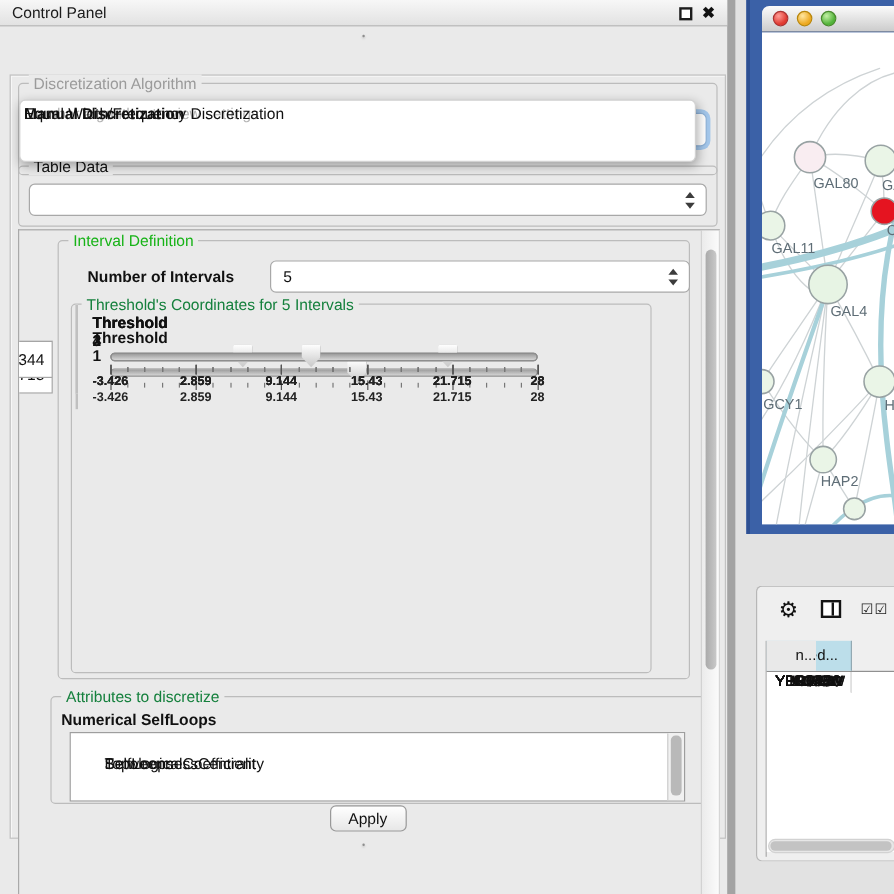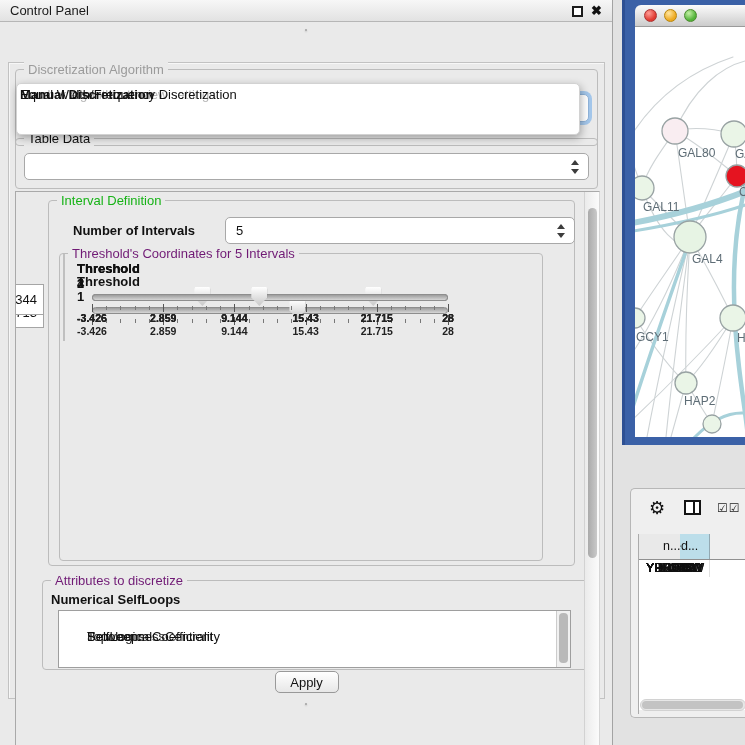--- a/index.html
+++ b/index.html
@@ -2,21 +2,21 @@
 <html><head>
 <meta charset="utf-8">
 <style>
   html,body{margin:0;padding:0;background:#d9d9d9;}
   #root{position:relative;width:745px;height:745px;overflow:hidden;
         font-family:"Liberation Sans",sans-serif;background:#e3e3e3;
         -webkit-font-smoothing:antialiased;}
   #root *{position:absolute;box-sizing:border-box;}
 
   
-  .cp{left:0;top:0;width:613px;height:745px;background:#eaeaea;border-right:1px solid #a3a3a3;}
+  .cp{left:0;top:0;width:613px;height:745px;background:#eaeaea;border-right:7px solid #a3a3a3;}
   .cp-titlebar{left:0;top:0;width:100%;height:22px;background:linear-gradient(#f7f7f7,#e2e2e2);
                border-bottom:1px solid #b6b6b6;}
   .cp-title{left:10px;top:3px;font-size:13px;color:#1b1b1b;}
   .wm-float{right:29px;top:6px;width:11px;height:11px;border:2px solid #1c1c1c;background:#fff;}
   .wm-close{right:10px;top:3px;font-size:13px;font-weight:bold;color:#111;}
 
   .cp-tabbar{left:0;top:29px;width:100%;height:28px;display:flex;position:absolute;
              justify-content:center;align-items:flex-start;}
   .tabgroup{position:relative;display:flex;border:1px solid #8d8d8d;border-radius:6px;
             overflow:hidden;background:#fff;box-shadow:0 1px 2px rgba(0,0,0,.2);}
@@ -28,21 +28,21 @@
                 box-shadow:inset 0 1px 3px rgba(0,0,0,.35);}
 
   .cp-outer{left:8px;top:62px;width:597px;height:637px;background:#eaeaea;
             border:1px solid #c2c2c2;box-shadow:inset 1px 1px 0 #f7f7f7;}
 
   .group{border:1px solid #bcbcbc;border-radius:4px;}
   .legend{position:absolute;top:-8px;left:8px;background:#eaeaea;padding:0 4px;
           font-size:13px;color:#111;white-space:nowrap;}
   .legend.gray{color:#9b9b9b;}
   .legend.green{color:#17b317;}
-  .legend.blue{color:#701a75;}
+  .legend.blue{color:#15803d;}
 
   .algo-group{left:6px;top:6px;width:583px;height:77px;}
   .combo{background:#fff;border:1px solid #a8a8a8;border-radius:5px;}
   .algo-combo{left:8px;right:8px;top:24px;height:28px;border-color:#8fb3d9;
               box-shadow:0 0 0 3px rgba(104,168,233,.55);}
   .combo-text{left:10px;top:0;line-height:25px;font-size:13px;color:#111;white-space:nowrap;}
   .stepper{right:9px;top:50%;transform:translateY(-50%);width:8px;height:14px;}
   .tri-up,.tri-down{position:absolute;left:0;width:0;height:0;border-left:4px solid transparent;
                     border-right:4px solid transparent;}
   .tri-up{top:0;border-bottom:5px solid #3c3c3c;}

